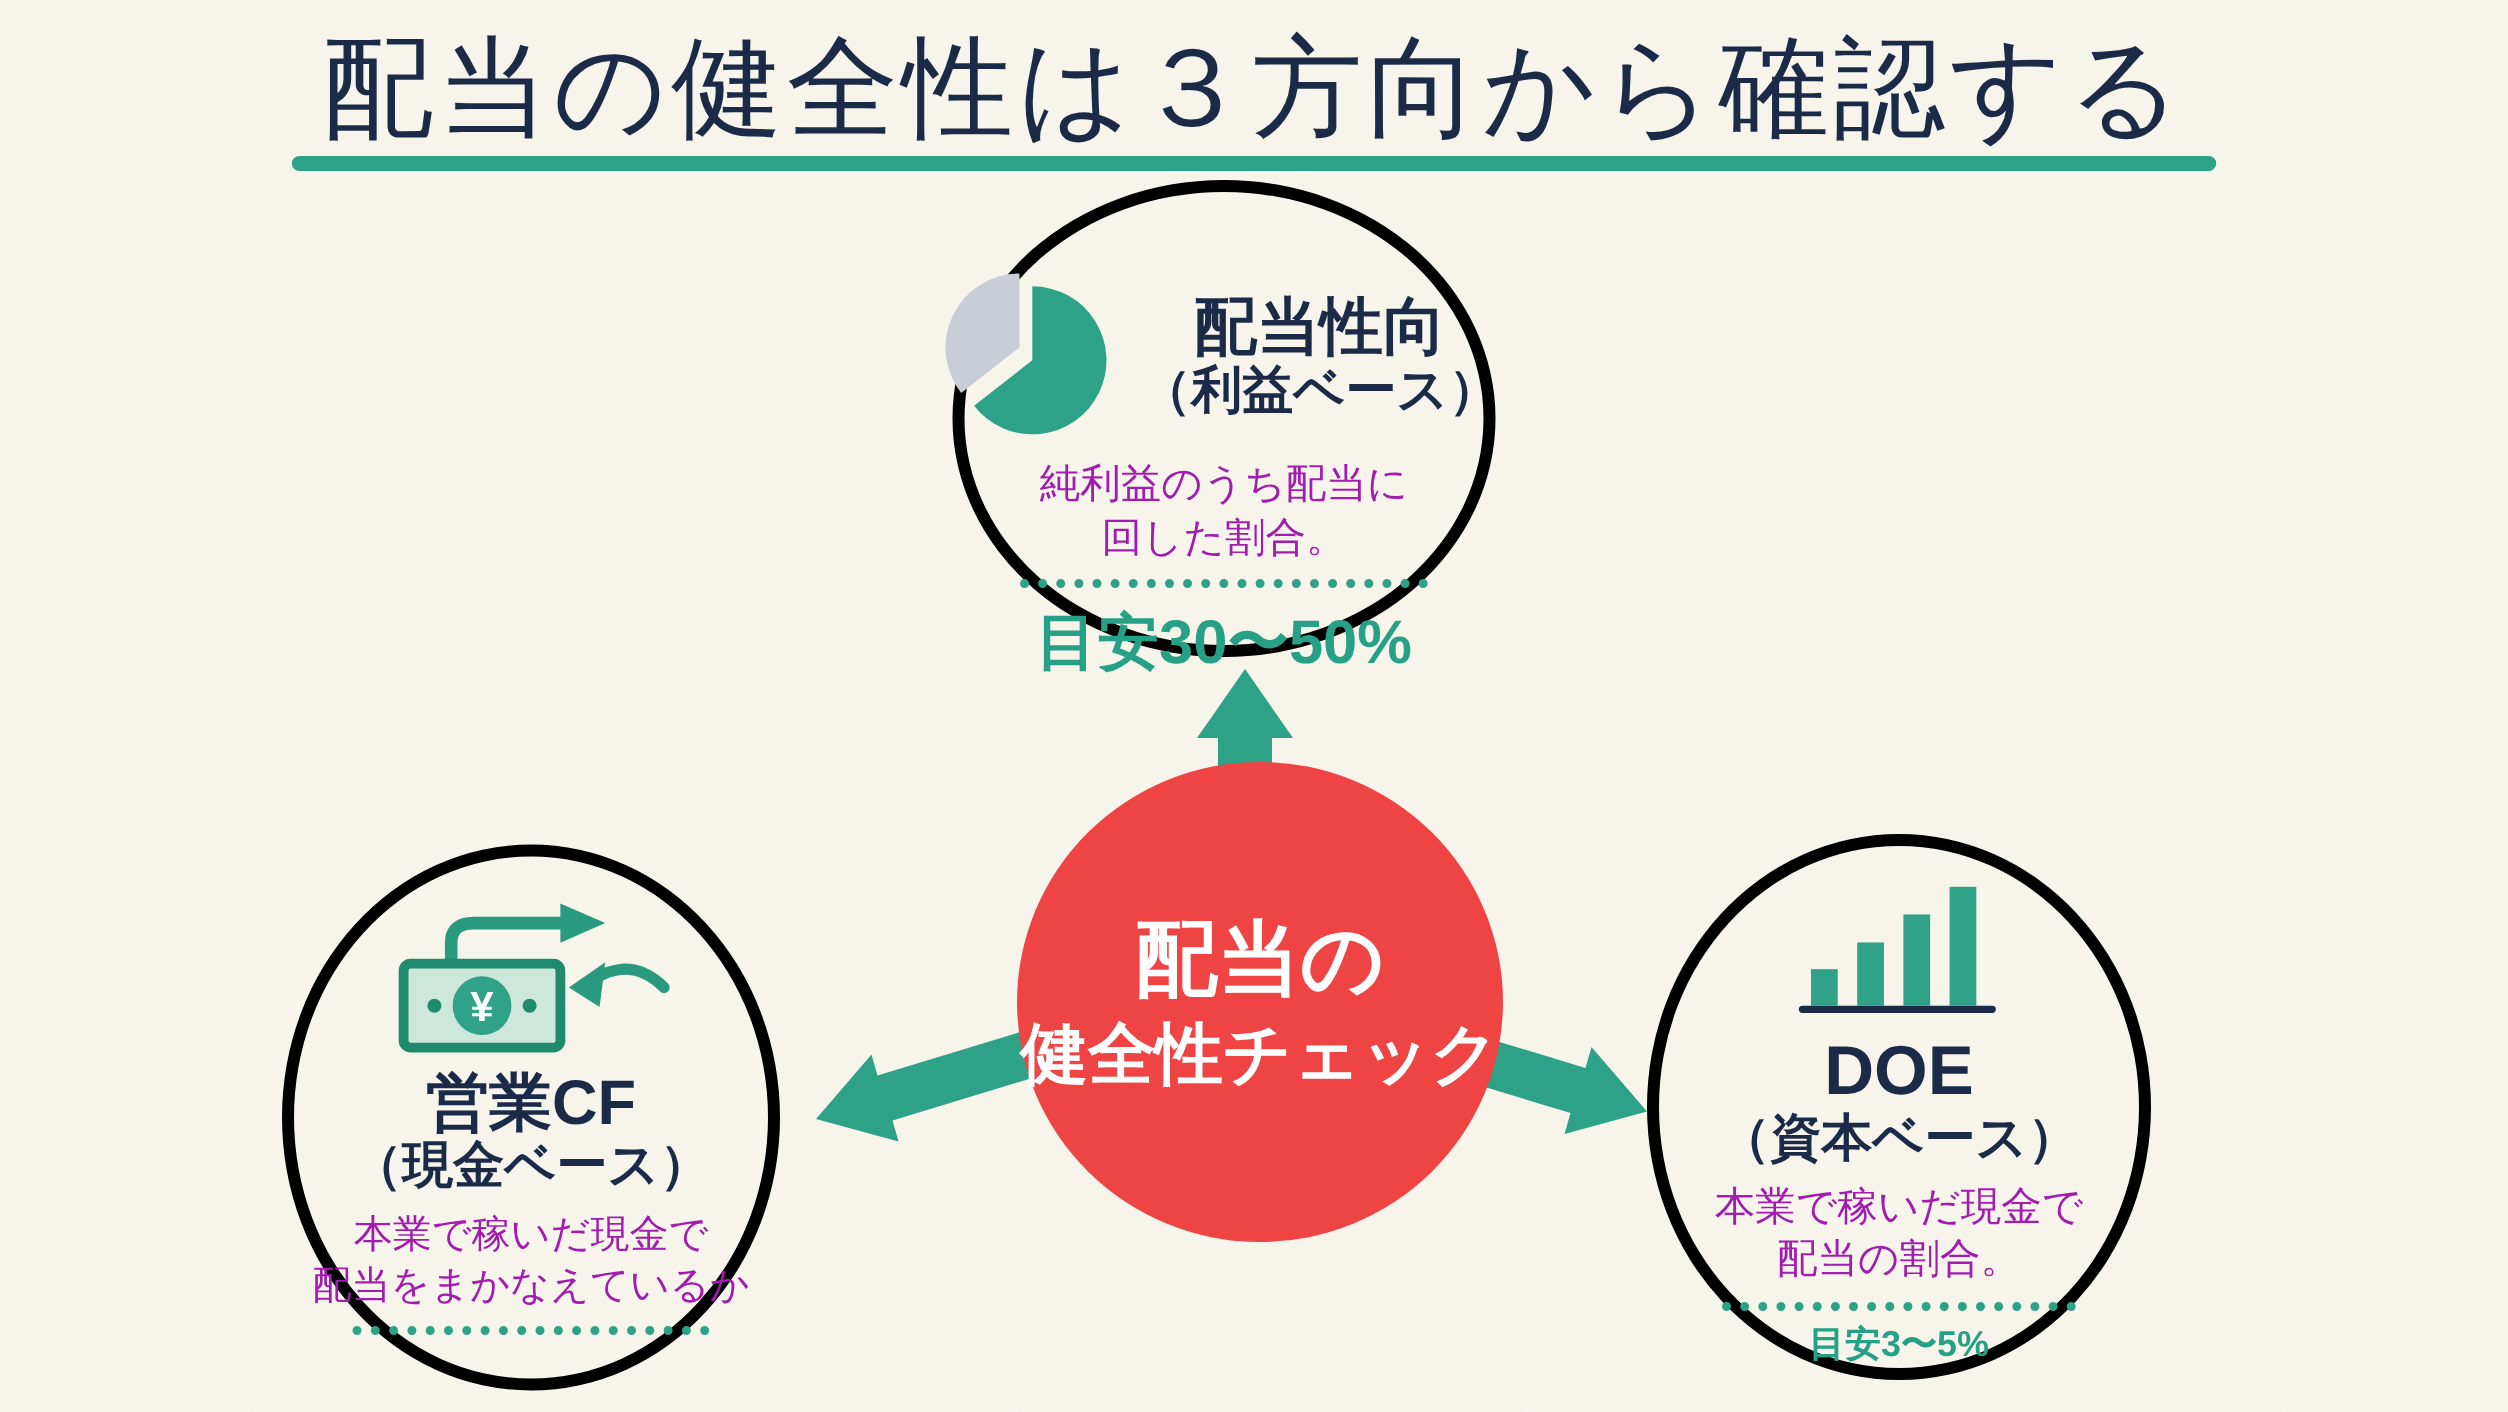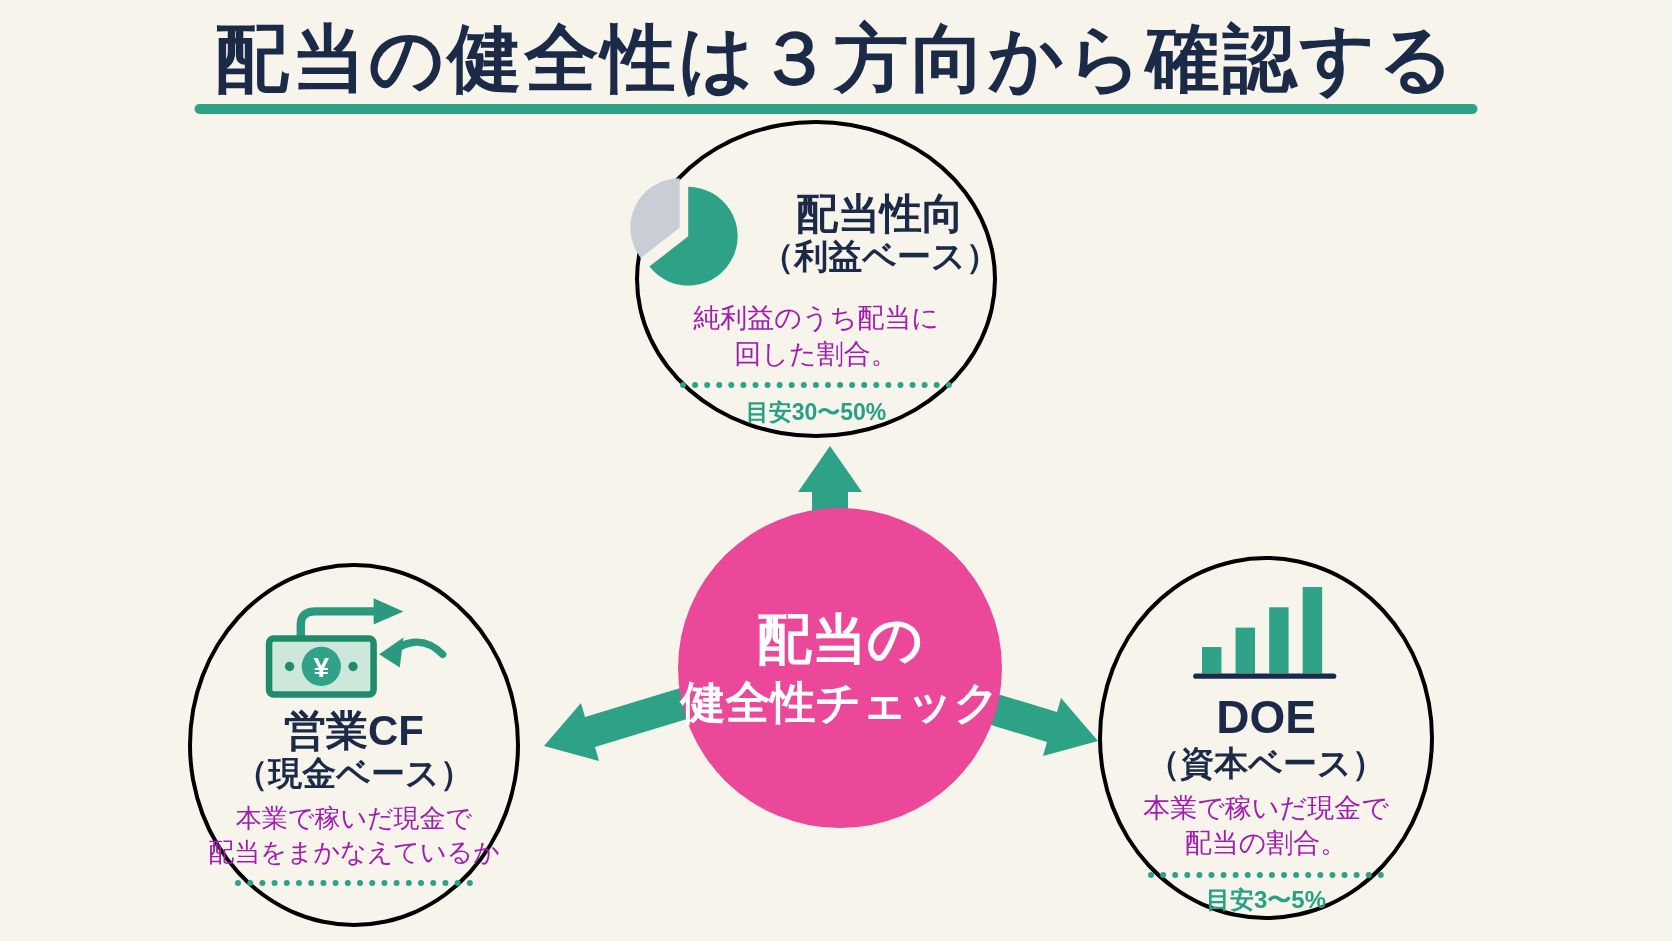--- a/index.html
+++ b/index.html
@@ -5,52 +5,52 @@
   html,body{margin:0;padding:0;}
   .canvas{
     position:relative;width:1672px;height:941px;overflow:hidden;
     background:#f7f4ec;
     font-family:"Liberation Sans","DejaVu Sans",sans-serif;
   }
   
   .page-title{
     position:absolute;top:10px;left:50%;transform:translateX(-50%);
     width:1672px;text-align:center;
-    font-size:74px;font-weight:700;color:#1b2a47;letter-spacing:3px;
+    font-size:74px;font-weight:400;color:#1b2a47;letter-spacing:3px;
     white-space:nowrap;
   }
   .title-underline{
     position:absolute;top:104px;left:50%;transform:translateX(-50%);
     width:1283px;height:10px;border-radius:5px;background:#2ea287;
   }
   
   .node{
-    position:absolute;border:4px solid #000000;border-radius:50%;
+    position:absolute;border:8px solid #000000;border-radius:50%;
     box-sizing:border-box;display:flex;flex-direction:column;align-items:center;
   }
   .node-top  {left:635px; top:120px; width:362px; height:318px; padding-top:50px;}
   .node-left {left:188px; top:563px; width:332px; height:364px; padding-top:22px;}
   .node-right{left:1098px;top:556px; width:336px; height:364px; padding-top:27px;}
 
   .head-row{display:flex;align-items:center;gap:16px;margin-left:-6px;}
   .head-col{display:flex;flex-direction:column;align-items:center;line-height:1.12;}
   .node-heading{font-size:42px;font-weight:800;color:#1b2a47;white-space:nowrap;}
   .node-heading.latin{font-size:46px;}
   .node-subheading{font-size:34px;font-weight:800;color:#1b2a47;white-space:nowrap;}
   .node-desc{
     margin-top:9px;font-size:27px;line-height:1.32;color:#a21caf;
     text-align:center;white-space:nowrap;
   }
   .node-left .node-desc{font-size:26px;}
   .dotted-divider{height:0;border-bottom:6px dotted #2ea287;margin-top:10px;}
-  .benchmark{margin-top:9px;font-size:23px;font-weight:800;color:#27a185;white-space:nowrap;}
+  .benchmark{margin-top:9px;font-size:41px;font-weight:800;color:#27a185;white-space:nowrap;}
   
   .center-hub{
     position:absolute;left:678px;top:508px;width:324px;height:320px;
-    background:#ec4899;border-radius:50%;
+    background:#ef4444;border-radius:50%;
     display:flex;flex-direction:column;align-items:center;justify-content:center;
     color:#ffffff;text-align:center;line-height:1.2;z-index:3;
   }
   .hub-line1{font-size:55px;font-weight:800;}
   .hub-line2{font-size:45px;font-weight:800;margin-top:4px;white-space:nowrap;text-align:right;}
   
   .arrows{position:absolute;left:0;top:0;z-index:2;pointer-events:none;}
   
   .icon{display:block;}
 </style>

